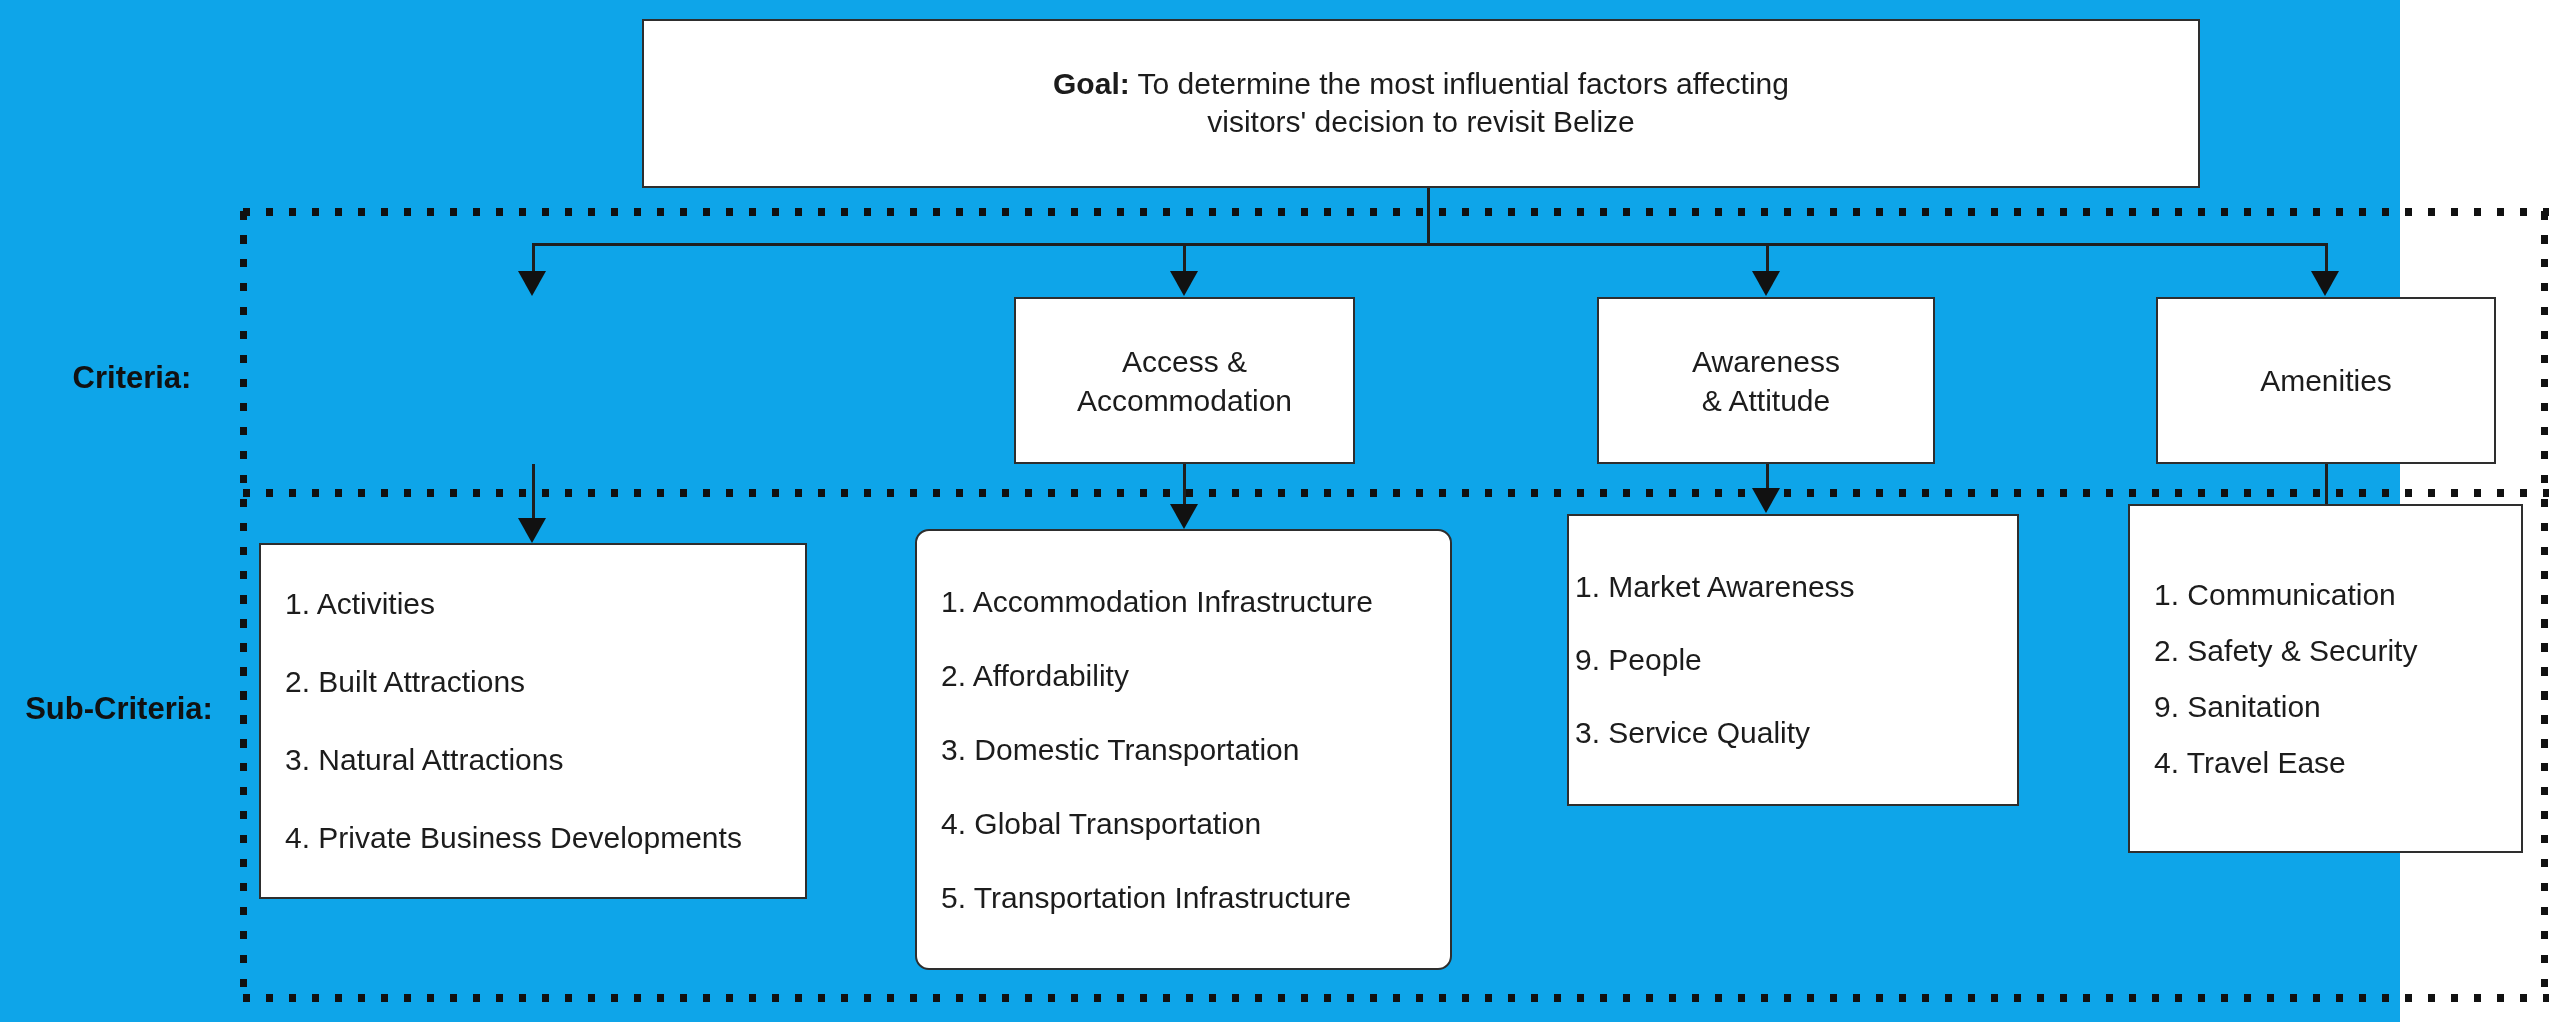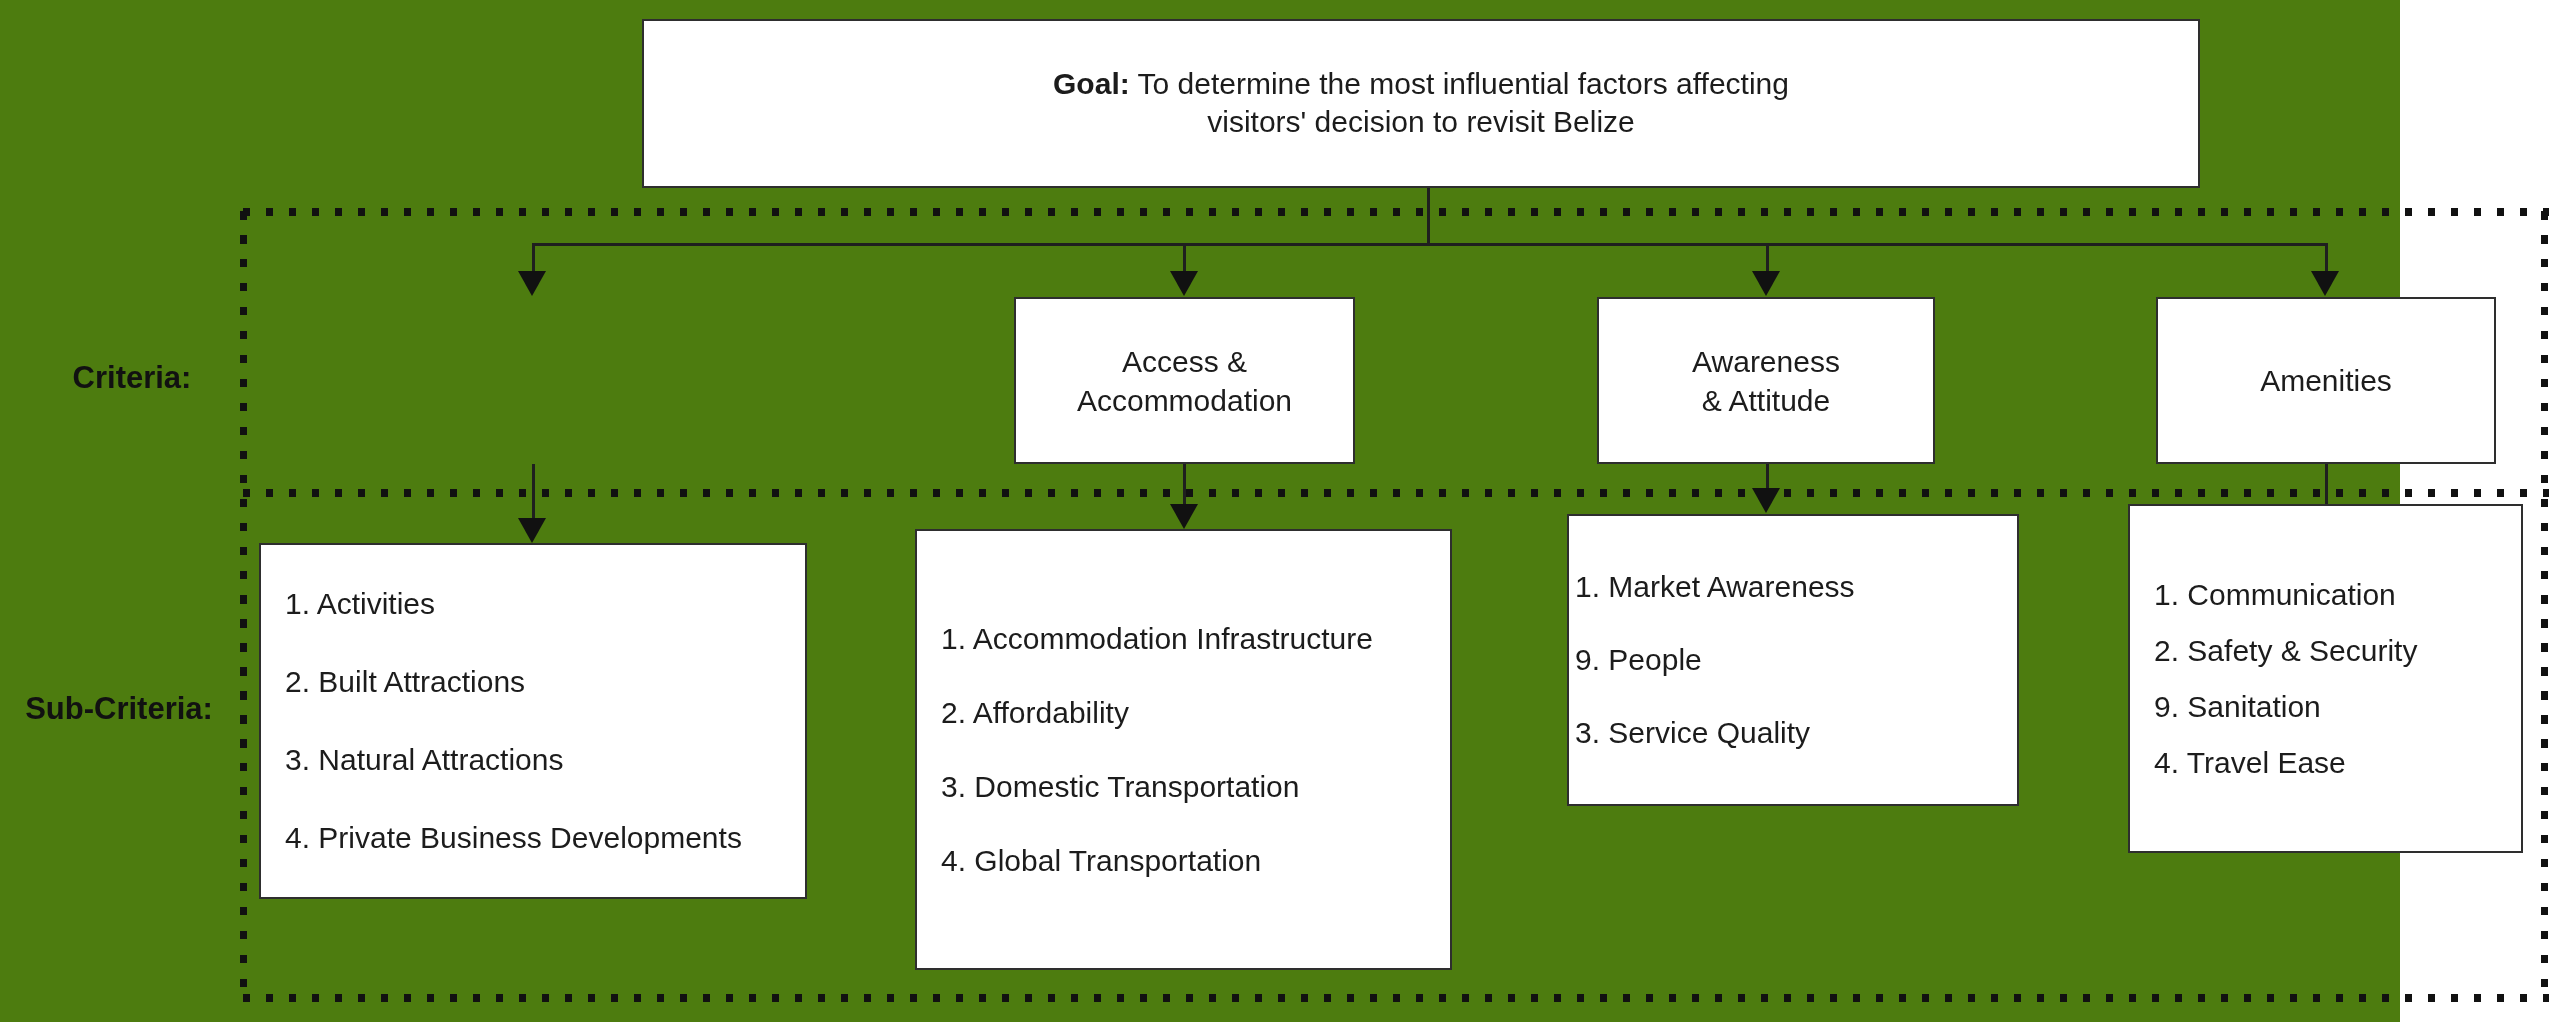--- a/index.html
+++ b/index.html
@@ -1,20 +1,20 @@
 <!DOCTYPE html>
 <html style="font-size:13.5px"><head>
 <meta charset="utf-8">
 <style>
   html, body { margin: 0; padding: 0; background: #ffffff; }
   .stage {
     position: relative;
     width: 2400px;
     height: 1023px;
-    background: #4d7c0f;
+    background: #0ea5e9;
     font-family: "Liberation Sans", "DejaVu Sans", sans-serif;
     color: #1c1c1c;
   }
 
   
   .node {
     position: absolute;
     background: #ffffff;
     border: 2.5px solid #2e2e2e;
     box-sizing: border-box;
@@ -140,25 +140,26 @@
   <div class="arrow-down" style="left:1752px; top:488px;"></div>
   <div class="arrow-down" style="left:2311px; top:505px;"></div>
 
   <div class="listbox" style="left:259px; top:543px; width:548px; height:356px;">
     <div class="item">1. Activities</div>
     <div class="item">2. Built Attractions</div>
     <div class="item">3. Natural Attractions</div>
     <div class="item">4. Private Business Developments</div>
   </div>
 
-  <div class="listbox" style="left:915px; top:529px; width:537px; height:441px; gap:42px;">
+  <div class="listbox" style="left:915px; top:529px; width:537px; height:441px; gap:42px;border-radius:14px;">
     <div class="item">1. Accommodation Infrastructure</div>
     <div class="item">2. Affordability</div>
     <div class="item">3. Domestic Transportation</div>
     <div class="item">4. Global Transportation</div>
+    <div class="item">5. Transportation Infrastructure</div>
   </div>
 
   <div class="listbox" style="left:1567px; top:514px; width:452px; height:292px; gap:41px;padding-left:6px;">
     <div class="item">1. Market Awareness</div>
     <div class="item">9. People</div>
     <div class="item">3. Service Quality</div>
   </div>
 
   <div class="listbox" style="left:2128px; top:504px; width:395px; height:349px; gap:24px;">
     <div class="item">1. Communication</div>

